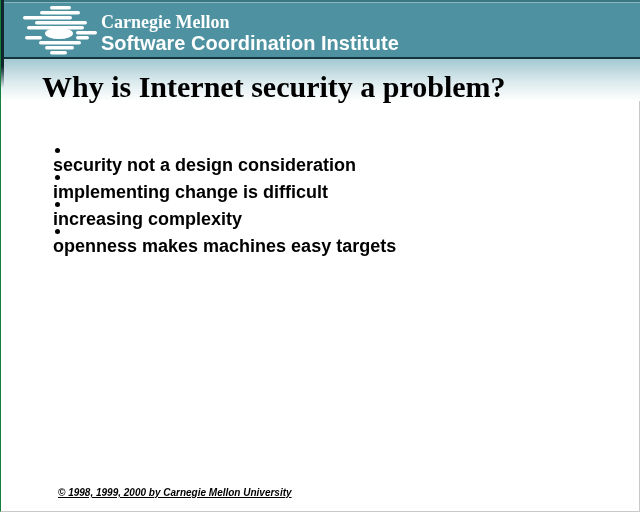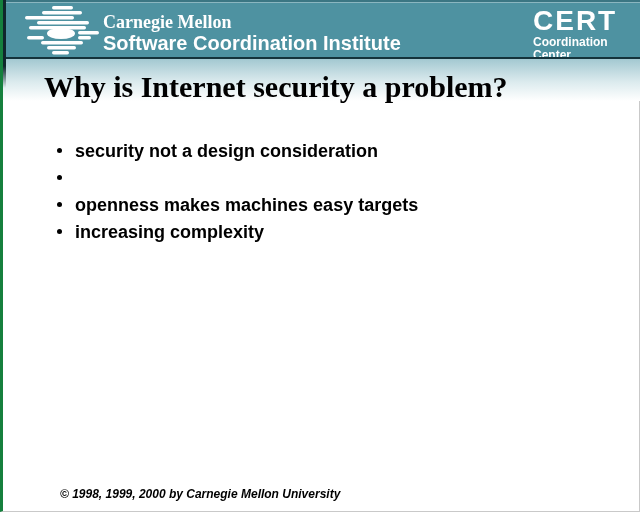--- a/index.html
+++ b/index.html
@@ -5,21 +5,21 @@
   html, body { margin: 0; padding: 0; }
   body {
     width: 640px; height: 512px;
     background: #ffffff;
     font-family: "Liberation Sans", sans-serif;
     position: relative;
     overflow: hidden;
   }
   .slide {
     position: absolute; inset: 0;
-    border-left: 3px solid #15803d;
+    border-left: 1px solid #15803d;
     border-right: 1px solid #c9c9c9;
     border-bottom: 1px solid #c9c9c9;
     box-sizing: border-box;
   }
 
   
   .banner {
     position: absolute; left: 0; top: 0; width: 640px; height: 57px;
     background: #4e92a1;
     border-top: 2px solid #3b7683;
@@ -78,32 +78,32 @@
   }
 
   .bullet-list {
     position: absolute; left: 52px; top: 139px;
     margin: 0; padding: 0; list-style: none;
   }
   .bullet-list li {
     display: flex; align-items: flex-start;
     height: 27px;
     font-weight: bold; font-size: 18px; line-height: 24px;
-    color: #000000; white-space: nowrap;
+    color: #000000; white-space: nowrap; flex-direction: column;
   }
   .bullet-dot {
     width: 5px; height: 5px; border-radius: 50%;
     background: #000000; margin: 9px 13px 0 2px; flex: 0 0 auto;
   }
 
   
   .copyright {
     position: absolute; left: 57px; top: 487px;
-    font-weight: bold; font-style: italic; font-size: 12px;
-    color: #000000; white-space: nowrap;
+    font-weight: bold; font-style: italic; font-size: 10px;
+    color: #000000; white-space: nowrap; text-decoration: underline;
   }
   .page-number {
     position: absolute; left: 561px; top: 486px;
     font-weight: bold; font-size: 13px; color: #000000; margin-top: 48px;
   }
 </style>
 </head>
 <body>
 
 <div class="slide">
@@ -128,47 +128,43 @@
           <rect x="27" y="45" width="17" height="3.4" rx="1.7"></rect>
         </g>
       </svg>
     </div>
 
     <div class="org-text">
       <div class="org-name">Carnegie Mellon</div>
       <div class="org-division">Software Coordination Institute</div>
     </div>
 
-    <div class="cert-block">
-      <div class="cert-acronym">CERT</div>
-      <div class="cert-sub">Coordination</div>
-      <div class="cert-sub">Center</div>
-    </div>
   </div>
 
   <div class="banner-separator"></div>
   <div class="banner-fade"></div>
   <div class="left-edge-strip"></div>
 
   <h1 class="slide-title" style="margin:4px;">Why is Internet security a problem?</h1>
 
   <ul class="bullet-list">
     <li>
       <span class="bullet-dot"></span>
       <span>security not a design consideration</span>
     </li>
     <li>
       <span class="bullet-dot"></span>
+      <span>implementing change is difficult</span>
+    </li>
+    <li>
+      <span class="bullet-dot"></span>
+      <span>increasing complexity</span>
     </li>
     <li>
       <span class="bullet-dot"></span>
       <span>openness makes machines easy targets</span>
-    </li>
-    <li>
-      <span class="bullet-dot"></span>
-      <span>increasing complexity</span>
     </li>
   </ul>
 
   <div class="copyright">© 1998, 1999, 2000 by Carnegie Mellon University</div>
   <div class="page-number">52</div>
 
 </div>
 
 </body></html>

